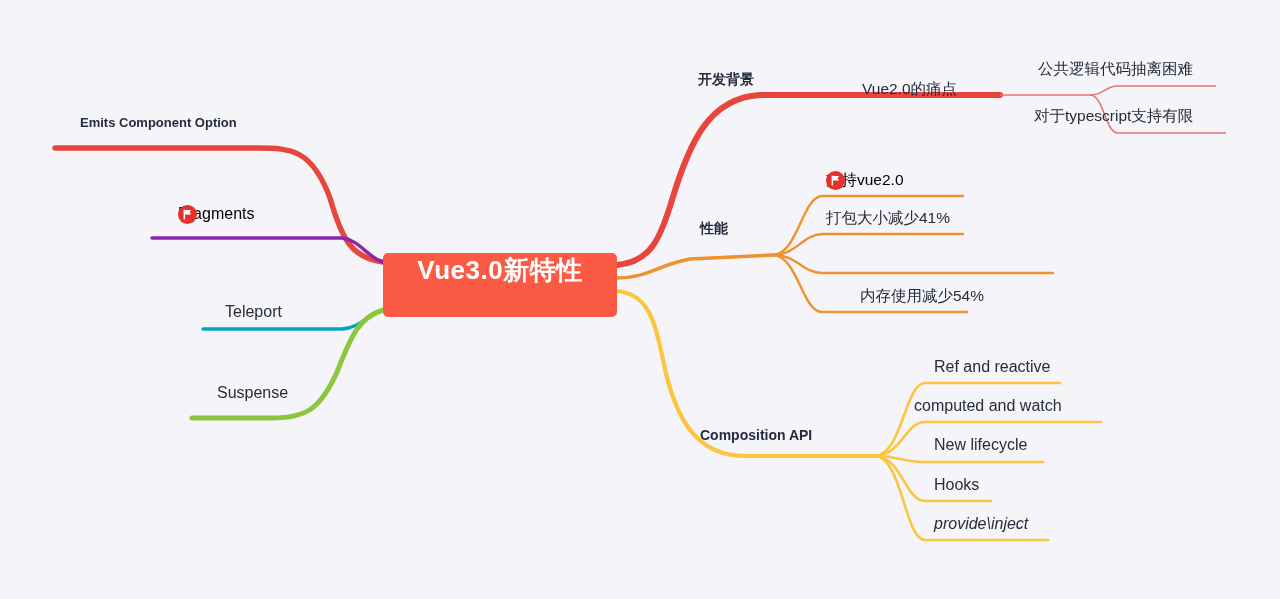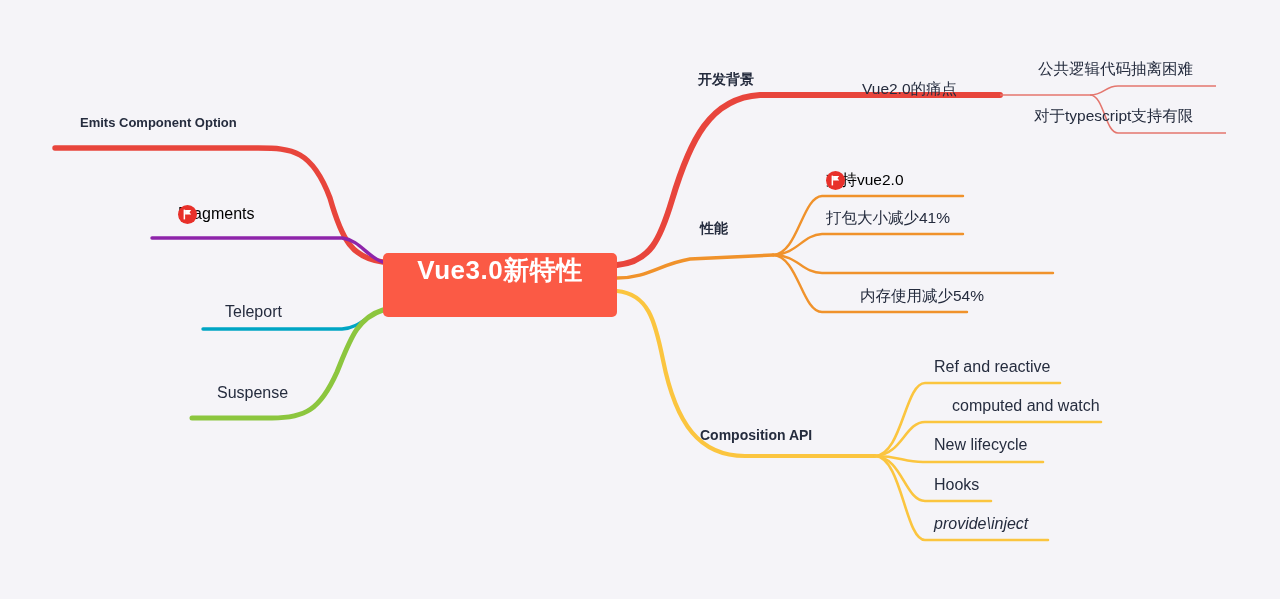--- a/index.html
+++ b/index.html
@@ -106,21 +106,21 @@
 
   <div class="node-label lvl2b" style="left:826px;top:210px;">打包大小减少41%</div>
 
 
   <div class="node-label lvl2b" style="left:826px;top:288px;margin-left:34px;">内存使用减少54%</div>
 
   <div class="node-label lvl1" style="left:700px;top:428px;">Composition API</div>
 
   <div class="node-label lvl2" style="left:934px;top:359px;">Ref and reactive</div>
 
-  <div class="node-label lvl2" style="left:952px;top:398px;">computed and watch</div>
+  <div class="node-label lvl2" style="left:914px;top:398px;">computed and watch</div>
 
   <div class="node-label lvl2" style="left:934px;top:437px;">New lifecycle</div>
 
   <div class="node-label lvl2" style="left:934px;top:477px;">Hooks</div>
 
   <div class="node-label lvl2" style="left:934px;top:516px;font-style:italic;">provide\inject</div>
 
   <div class="node-label left-lbl" style="left:80px;top:116px;">Emits Component Option</div>
 
   <div class="lbl-row" style="left:178px;top:205px;">

